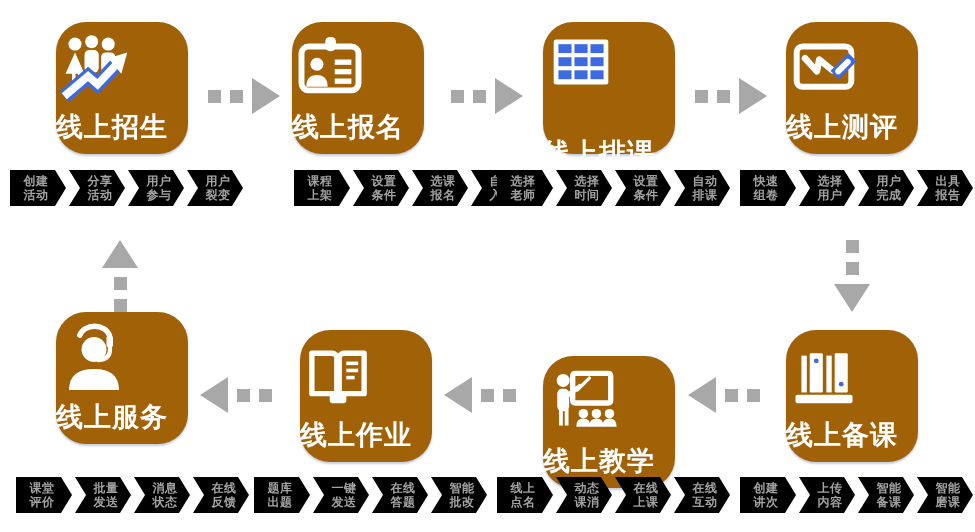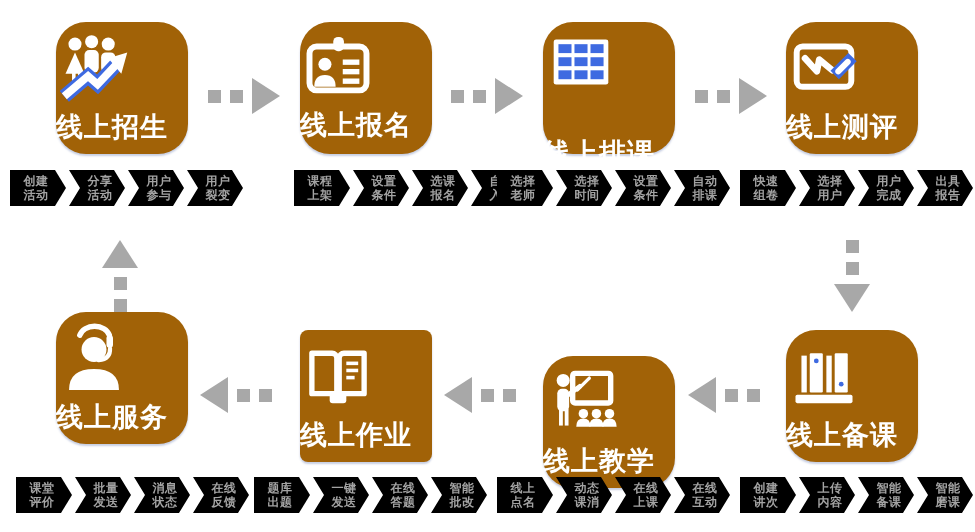--- a/index.html
+++ b/index.html
@@ -78,21 +78,21 @@
         </div>
       <div class="seg">
           <span>用户</span>
           <span>裂变</span>
         </div>
     </div>
   </div>
 
   
   <div class="unit">
-    <div class="tile" style="left:300px;top:22px;font-family:Liberation Mono, monospace;">
+    <div class="tile" style="left:292px;top:22px;">
       <span class="icon">
         <svg viewBox="0 0 64 64" width="76" height="76">
           <rect x="28" y="5" width="9" height="12" rx="4" fill="#fff"></rect>
           <rect x="8" y="13" width="48" height="37" rx="6" fill="none" stroke="#fff" stroke-width="5"></rect>
           <circle cx="21" cy="28" r="5.5" fill="#fff"></circle>
           <path d="M12 47 q0 -10 9 -10 q9 0 9 10 z" fill="#fff"></path>
           <rect x="36" y="24" width="14" height="4.5" fill="#fff"></rect>
           <rect x="36" y="32" width="14" height="4.5" fill="#fff"></rect>
           <rect x="36" y="40" width="14" height="4.5" fill="#fff"></rect>
         </svg>
@@ -268,21 +268,21 @@
         </div>
       <div class="seg">
           <span>在线</span>
           <span>互动</span>
         </div>
     </div>
   </div>
 
   
   <div class="unit">
-    <div class="tile" style="left:300px;top:330px;border-radius:8px;">
+    <div class="tile" style="left:300px;top:330px;">
       <span class="icon">
         <svg viewBox="0 0 64 64" width="76" height="76">
           <path d="M10 12 h17 a4 4 0 0 1 4 4 v30 h-21 z" fill="none" stroke="#fff" stroke-width="4.5" stroke-linejoin="round"></path>
           <path d="M54 12 h-17 a4 4 0 0 0 -4 4 v30 h21 z" fill="none" stroke="#fff" stroke-width="4.5" stroke-linejoin="round"></path>
           <rect x="39" y="19" width="10" height="3" fill="#fff"></rect>
           <rect x="39" y="25" width="10" height="3" fill="#fff"></rect>
           <rect x="39" y="31" width="7" height="3" fill="#fff"></rect>
           <path d="M25 48 h14 v3.5 a2.5 2.5 0 0 1 -2.5 2.5 h-9 a2.5 2.5 0 0 1 -2.5 -2.5 z" fill="#fff"></path>
         </svg>
       </span>

